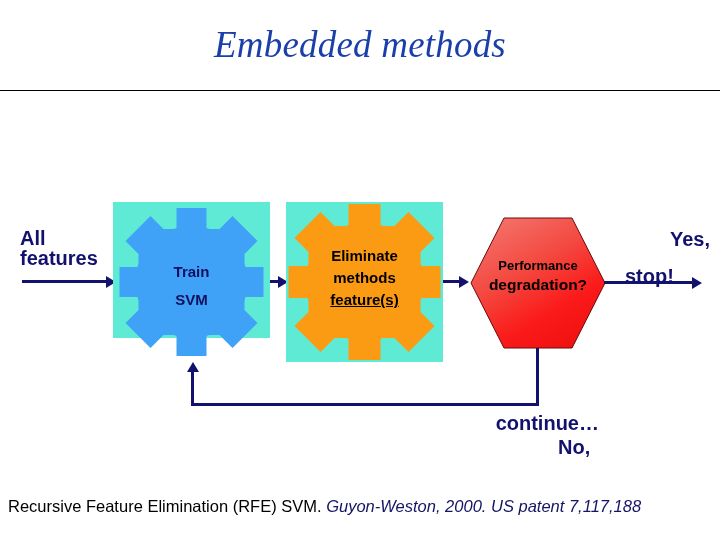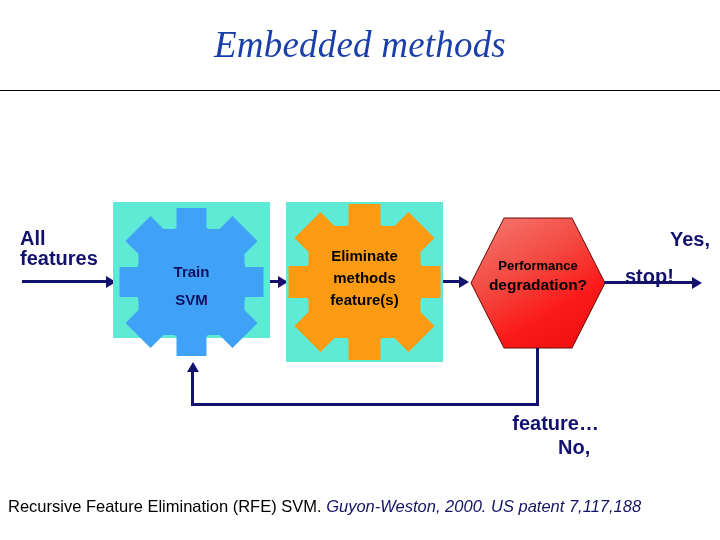--- a/index.html
+++ b/index.html
@@ -179,21 +179,21 @@
           L 76,-16 L 76,16 L 56,16 L 56,30
           L 70,44 L 44,70 L 30,56 L 16,56
           L 16,78 L -16,78 L -16,56 L -30,56
           L -44,70 L -70,44 L -56,30 L -56,16
           L -76,16 Z"></path>
         <circle cx="0" cy="0" r="59" fill="#fb9b13"></circle>
       </g>
     </svg>
     <div class="gear-text orange-gear-text" style="top:44px;">Eliminate</div>
     <div class="gear-text orange-gear-text" style="top:66px;">methods</div>
-    <div class="gear-text orange-gear-text" style="top:88px;">feature(s)</div>
+    <div class="gear-text orange-gear-text" style="top:88px;text-decoration:underline;">feature(s)</div>
   </div>
 
   <div class="conn" style="left:443px; top:280px; width:19px; height:3px;"></div>
   <div class="arrowhead-right" style="left:459px; top:275.5px;"></div>
 
   <div id="decision-node">
     <svg id="decision-hex" width="136" height="134" viewBox="0 0 136 134">
       <defs>
         <linearGradient id="hexgrad" x1="0.18" y1="0" x2="0.78" y2="1">
           <stop offset="0%" stop-color="#f4736c"></stop>
@@ -221,20 +221,20 @@
   <div class="arrowhead-right" style="left:692px; top:276.5px;"></div>
 
   <div class="conn" style="left:536px; top:348px; width:3px; height:58px;"></div>
 
   <div class="conn" style="left:191px; top:403px; width:348px; height:3px;"></div>
 
   <div class="conn" style="left:191px; top:372px; width:3px; height:34px;"></div>
   <div class="arrowhead-up" style="left:186.5px; top:362px;"></div>
 
   <div class="navy-label" style="left:558px; top:390px;margin-top:47px;">No,</div>
-  <div class="navy-label" style="left:429px; top:413px; width:170px; text-align:right;">feature…</div>
+  <div class="navy-label" style="left:429px; top:413px; width:170px; text-align:right;">continue…</div>
 
   <div id="caption">
     <span>Recursive Feature Elimination (RFE) SVM.</span>
     <span id="caption-ref">Guyon-Weston, 2000. US patent 7,117,188</span>
   </div>
 
 </div>
 
 </body></html>

